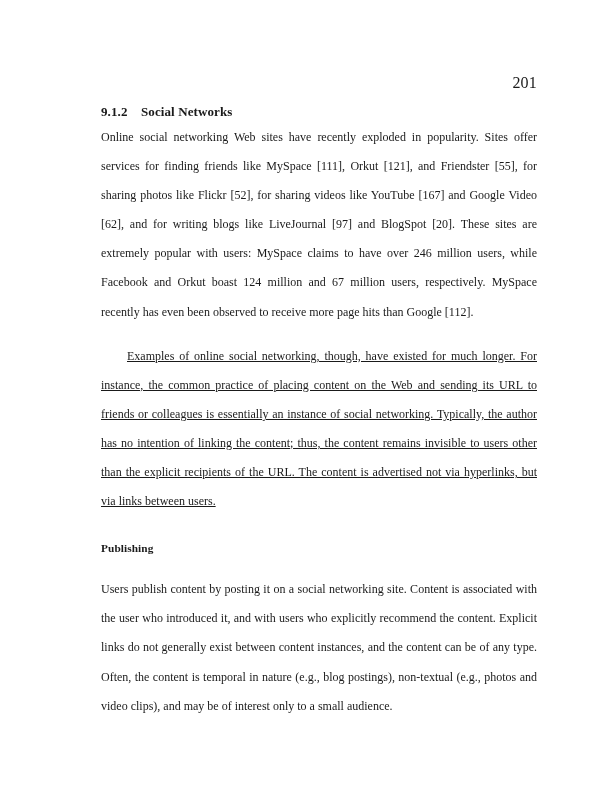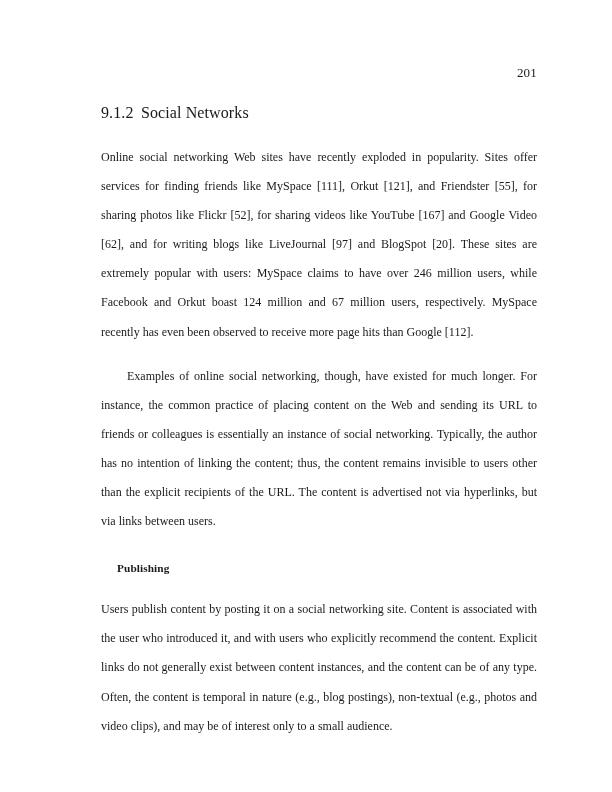--- a/index.html
+++ b/index.html
@@ -20,67 +20,68 @@
     position: absolute;
     left: 0;
     top: 0;
     width: 612px;
     height: 792px;
     background: #ffffff;
   }
 
   .folio {
     position: absolute;
-    top: 65px;
+    top: 74px;
     left: 0;
     width: 537px;
     text-align: right;
-    font-size: 13px;
+    font-size: 16px;
     letter-spacing: 0.2px;
     color: #1a1a1a;
   }
 
   .content {
     position: absolute;
     left: 101px;
     top: 104px;
     width: 436px;
   }
 
   .section-heading {
-    font-size: 16px;
-    font-weight: normal;
+    font-size: 13px;
+    font-weight: bold;
     letter-spacing: 0.1px;
-    margin: 0 0 21px 0;
+    margin: 0 0 3px 0;
     white-space: nowrap;
   }
   .section-heading .num {
     display: inline-block;
     min-width: 40px;
   }
 
   .sub-heading {
     font-size: 11.3px;
     font-weight: bold;
     letter-spacing: 0.1px;
-    margin: 0 0 21px 16px;
+    margin: 0 0 21px 0;
   }
 
   p.body-par {
     font-size: 12px;
     line-height: 29.1px;
     text-align: justify;
     text-justify: inter-word;
     margin: 0;
     -webkit-hyphens: none;
     hyphens: none;
   }
 
   p.body-par.indent {
     text-indent: 26px;
+    text-decoration: underline;
   }
 
   .gap-par {
     height: 15px;
   }
 
   .gap-head {
     height: 26px;
   }
 </style>

